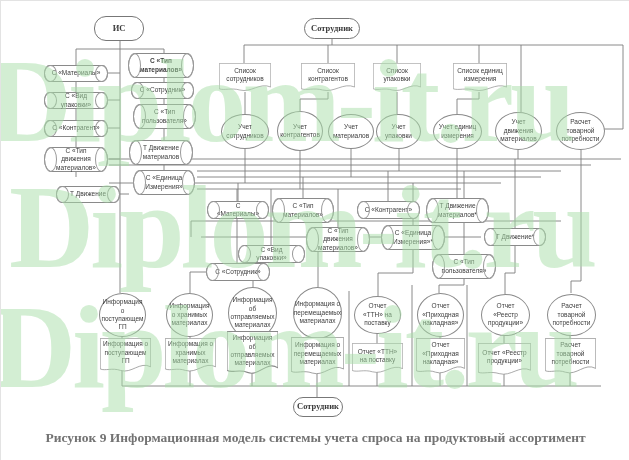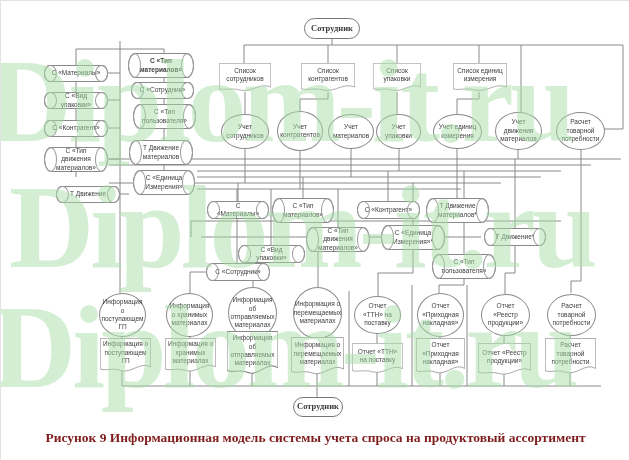--- a/index.html
+++ b/index.html
@@ -18,21 +18,21 @@
         border:1px solid #777;z-index:3;}
   .doc{position:absolute;z-index:2;box-sizing:border-box;background:transparent;border:none;padding:0;}
   .doc svg{position:absolute;left:0;top:0;width:100%;height:100%;}
   .doc .dl{position:absolute;left:2px;right:2px;top:2px;bottom:8px;display:flex;align-items:center;
         justify-content:center;text-align:center;font-size:6.5px;line-height:1.3;}
   .b{font-weight:bold;}
   .wm{position:absolute;z-index:4;font-family:"Liberation Serif",serif;font-weight:bold;
       font-size:118px;letter-spacing:-4px;color:#a8dfa8;opacity:0.5;white-space:nowrap;
       pointer-events:none;line-height:1;}
   .caption{position:absolute;left:0;right:0;top:429px;text-align:center;z-index:5;
-      font-family:"Liberation Serif",serif;font-weight:bold;font-size:13.5px;color:#7f1d1d;}
+      font-family:"Liberation Serif",serif;font-weight:bold;font-size:13.5px;color:#737373;}
 </style>
 </head>
 <body>
 
 <div id="stage">
 
   <svg class="wires" width="629" height="460">
     <g fill="none" stroke="#7d7d7d" stroke-width="0.9">
 
       <path d="M119,40 V48 M75,48 H163 M75,48 V176 M163,48 V185 M119,48 V292
@@ -58,20 +58,21 @@
 
       <path d="M121,292 V385 M189,330 V385 M251,334 V385 M316,336 V385 M376,331 V385
                M439,334 V385 M503,333 V385 M569,333 V385"></path>
 
       <path d="M348,290 V385 M411,284 V385 M466,284 V385"></path>
 
       <path d="M121,385 H600 M316,385 V396"></path>
     </g>
   </svg>
 
+  <div class="node stadium" style="left:93px;top:15px;width:50px;height:25px">ИС</div>
   <div class="node stadium" style="left:303px;top:17px;width:56px;height:21px">Сотрудник</div>
   <div class="node stadium" style="left:292px;top:396px;width:50px;height:20px">Сотрудник</div>
 
   <div class="node cyl" style="left:43px;top:64px;width:64px;height:17px">С «Материалы»</div>
   <div class="node cyl" style="left:43px;top:91px;width:64px;height:17px">С «Вид упаковки»</div>
   <div class="node cyl" style="left:43px;top:119px;width:64px;height:17px">С «Контрагент»</div>
   <div class="node cyl" style="left:43px;top:146px;width:64px;height:25px">С «Тип движения материалов»</div>
   <div class="node cyl" style="left:55px;top:185px;width:64px;height:17px">Т Движение</div>
 
   <div class="node cyl b" style="left:127px;top:52px;width:66px;height:25px">С «Тип материалов»</div>

